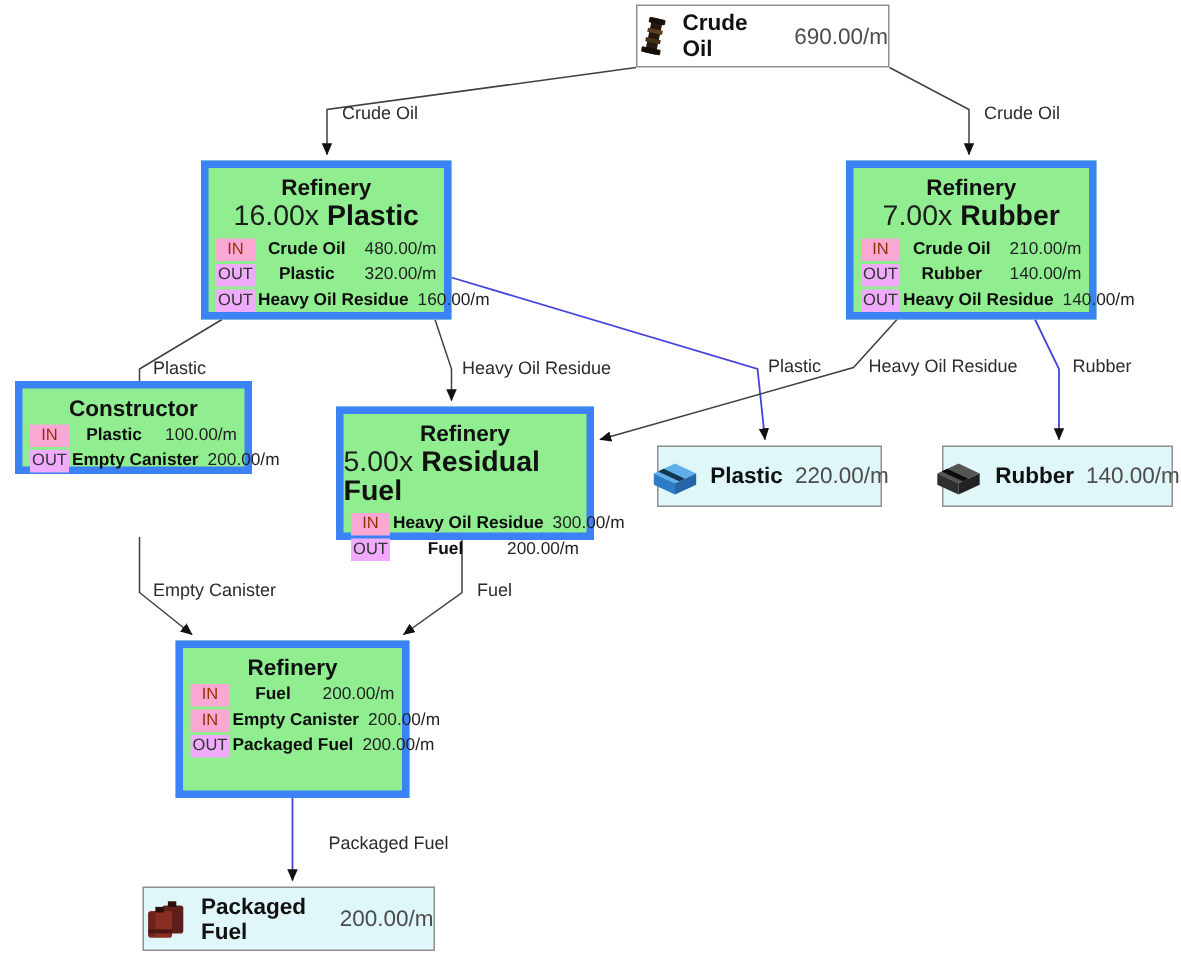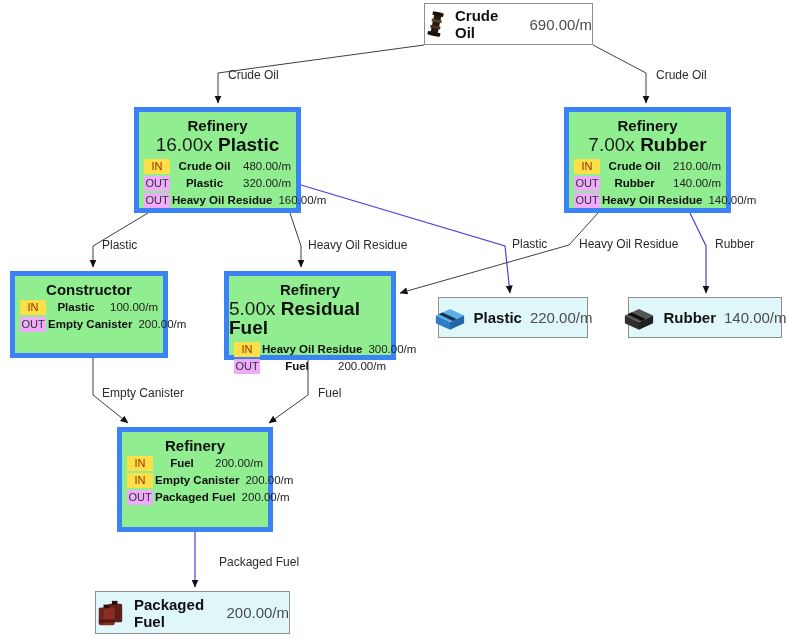--- a/index.html
+++ b/index.html
@@ -24,21 +24,21 @@
   .recipe-line .mult { font-weight:normal; color:#1c1c1c; }
   .recipe-line .recipe { font-weight:bold; }
   .io-row {
     display:flex; align-items:center; width:100%; box-sizing:border-box;
     padding:0 5px; margin:1px 0; font-size:11.5px; line-height:15px;
   }
   .badge {
     width:26px; flex:0 0 26px; text-align:center; font-size:11px;
     padding:1px 0; line-height:13px;
   }
-  .badge.in  { background:#fde047; color:#992d00; }
+  .badge.in  { background:#f9a8d4; color:#992d00; }
   .badge.out { background:#f0abfc; color:#333333; }
   .io-name { flex:1; text-align:center; font-weight:bold; color:#0d0d0d; padding:0 2px; white-space:nowrap; }
   .io-rate { flex:0 0 auto; min-width:52px; text-align:right; color:#222222; white-space:nowrap; }
   .leaf {
     background:#e0f7fa; border:1px solid #8f8f8f;
     display:flex; align-items:center; justify-content:center; gap:8px;
     font-size:15px; color:#111;
   }
   .leaf .name { font-weight:bold; }
   .leaf .rate { color:#4d4d4d; }
@@ -134,21 +134,21 @@
       <span class="io-name">Rubber</span>
       <span class="io-rate">140.00/m</span>
     </div>
     <div class="io-row">
       <span class="badge out">OUT</span>
       <span class="io-name">Heavy Oil Residue</span>
       <span class="io-rate">140.00/m</span>
     </div>
   </div>
 
-  <div class="node producer" style="left:10px; top:271px; width:158px; height:87px;">
+  <div class="node producer" style="left:10px; top:254px; width:158px; height:62px;">
     <div class="machine">Constructor</div>
     <div class="io-row">
       <span class="badge in">IN</span>
       <span class="io-name">Plastic</span>
       <span class="io-rate">100.00/m</span>
     </div>
     <div class="io-row">
       <span class="badge out">OUT</span>
       <span class="io-name">Empty Canister</span>
       <span class="io-rate">200.00/m</span>

